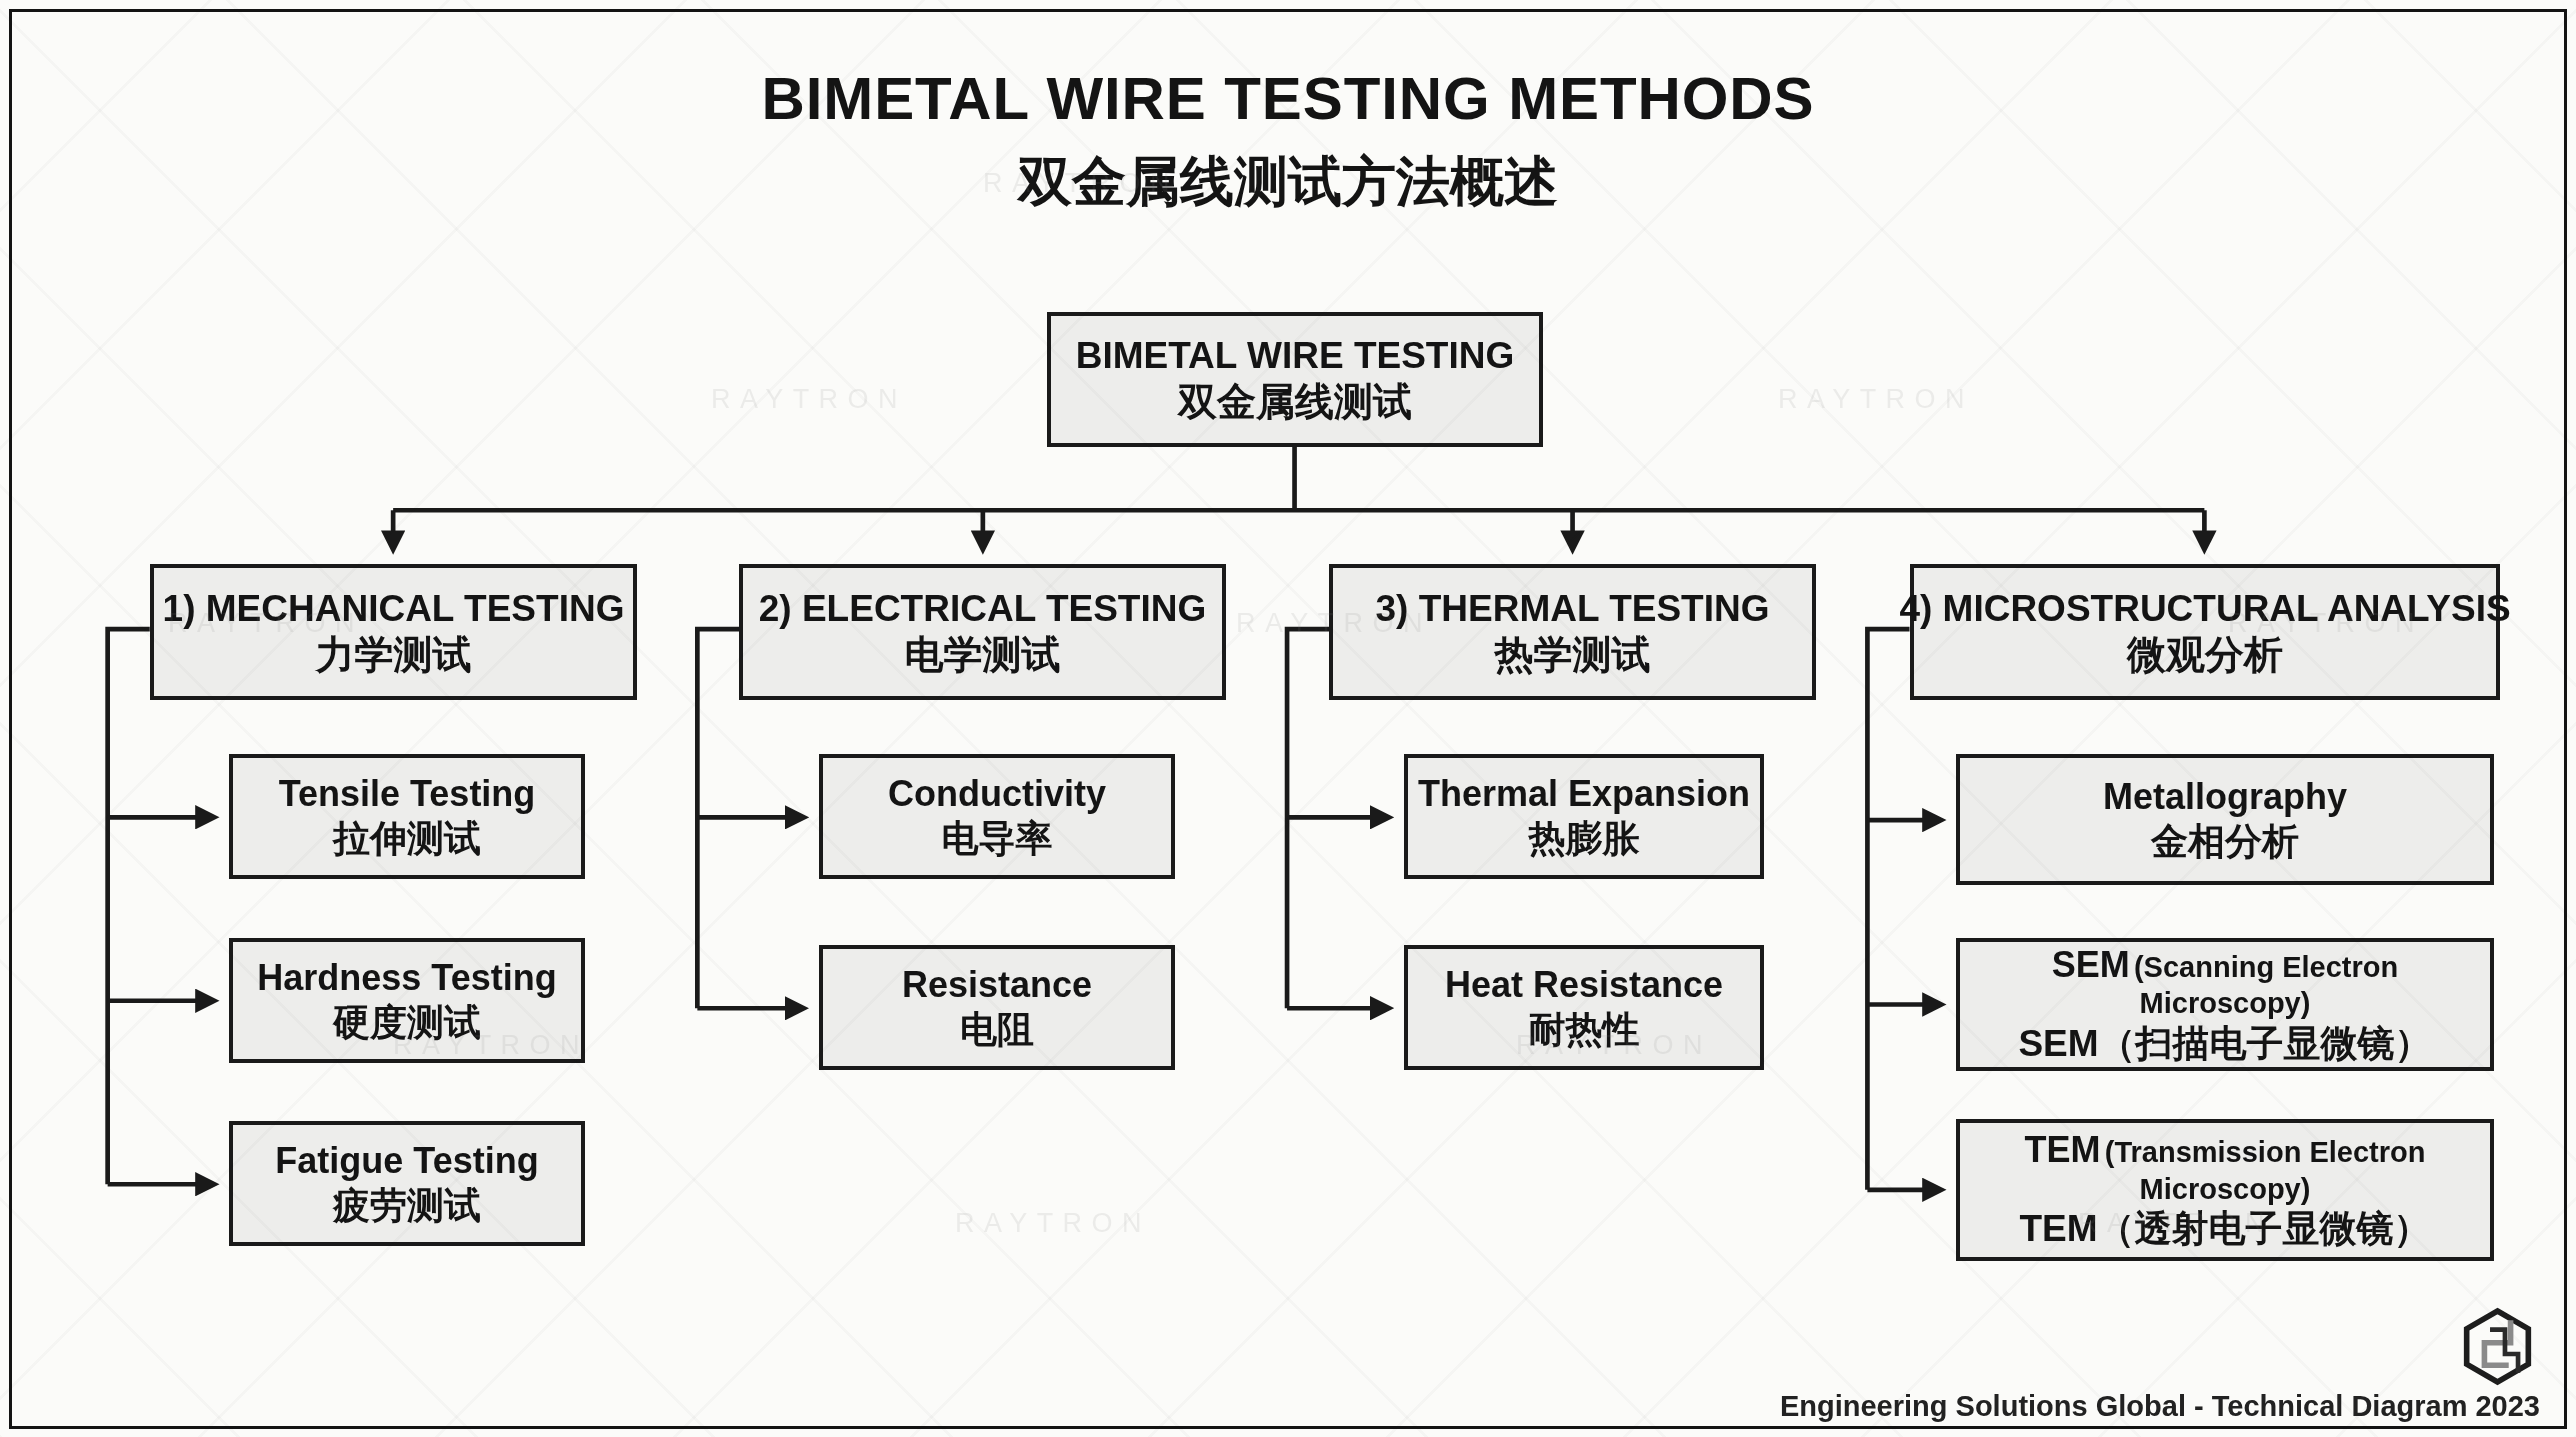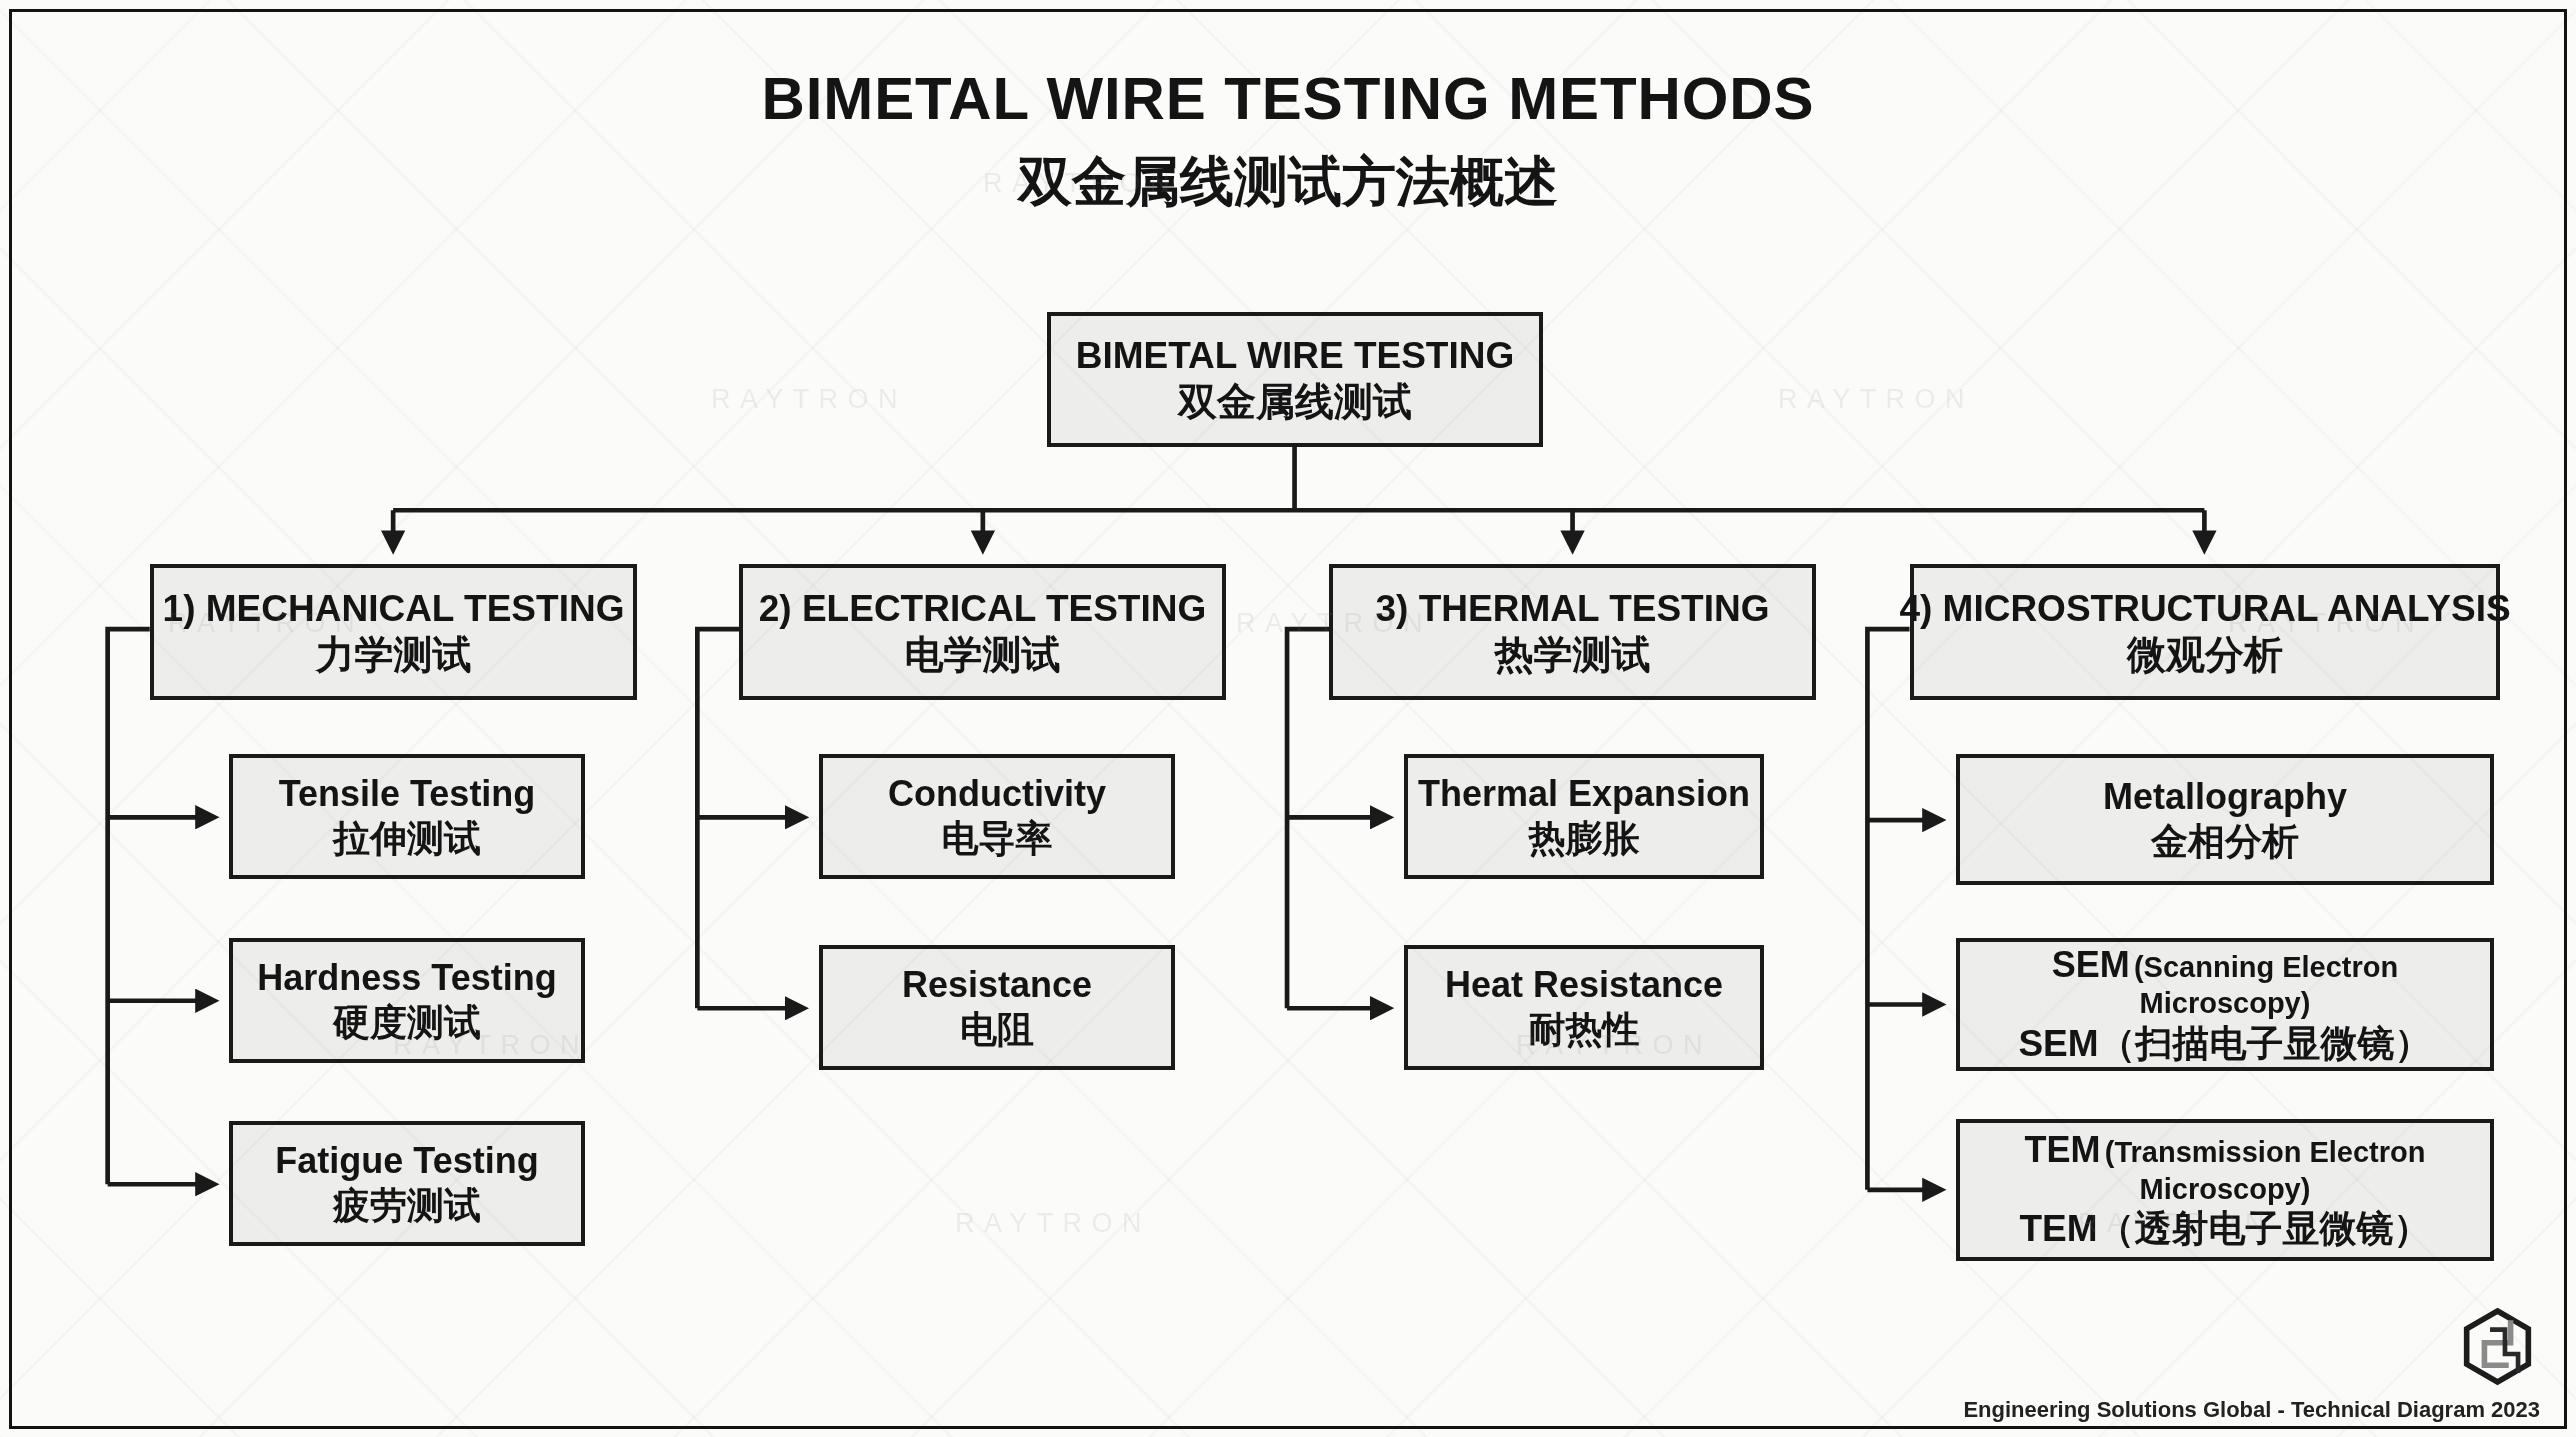--- a/index.html
+++ b/index.html
@@ -34,21 +34,21 @@
   .leaf .en-main{font-size:36px;}
   .leaf .en-paren{font-size:29px;}
   svg.connectors{position:absolute;left:0;top:0;z-index:1;}
   .watermark-layer{position:absolute;inset:0;z-index:3;pointer-events:none;}
   .watermark-layer span{
     position:absolute;font-size:27px;font-weight:normal;letter-spacing:9.4px;
     color:rgba(135,135,135,0.13);white-space:nowrap;
   }
   .footer-credit{
     position:absolute;right:36px;bottom:15px;z-index:4;
-    font-size:22px;font-weight:bold;color:#222;
+    font-size:29px;font-weight:bold;color:#222;
   }
   .footer-logo{position:absolute;right:43px;bottom:49px;z-index:4;}
 </style>
 </head>
 <body>
 
 <div class="frame"></div>
 
 <div class="title">
   <div class="en">BIMETAL WIRE TESTING METHODS</div>

